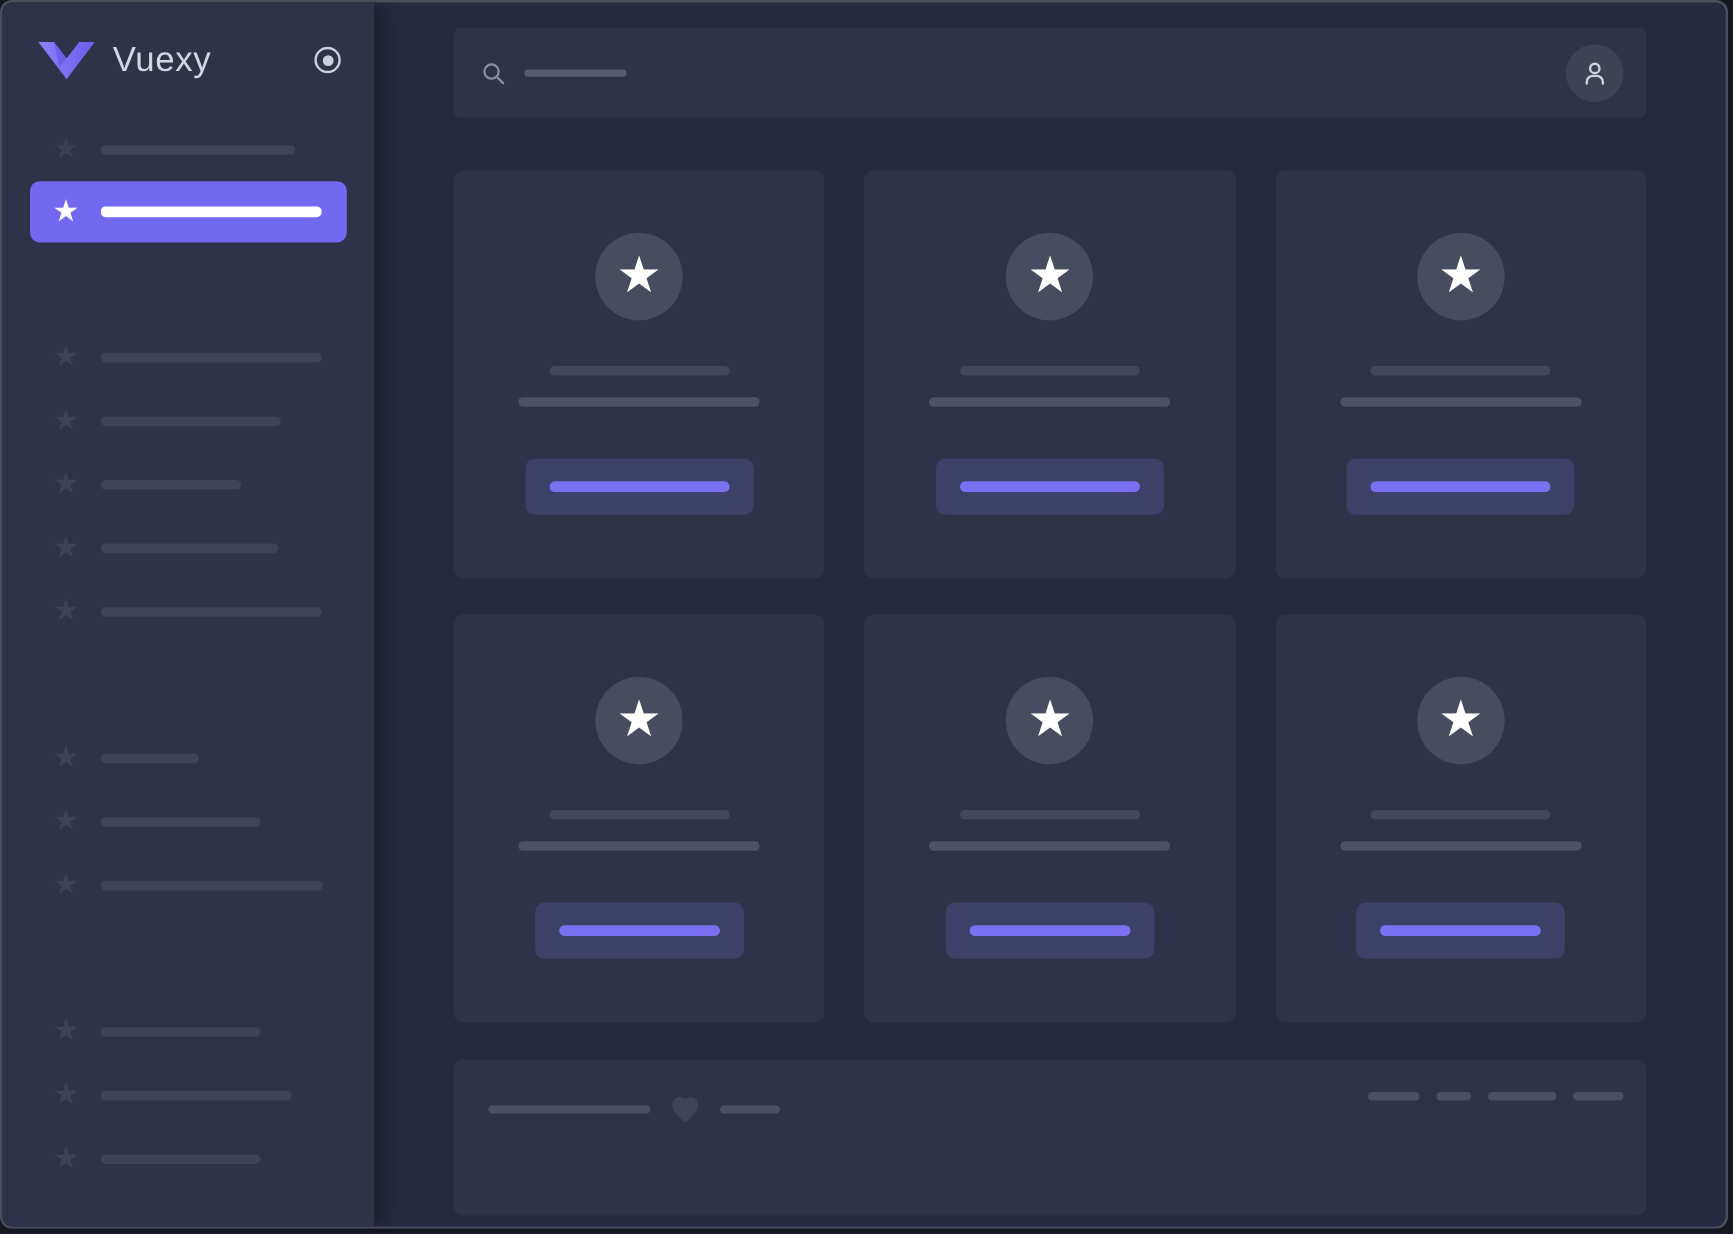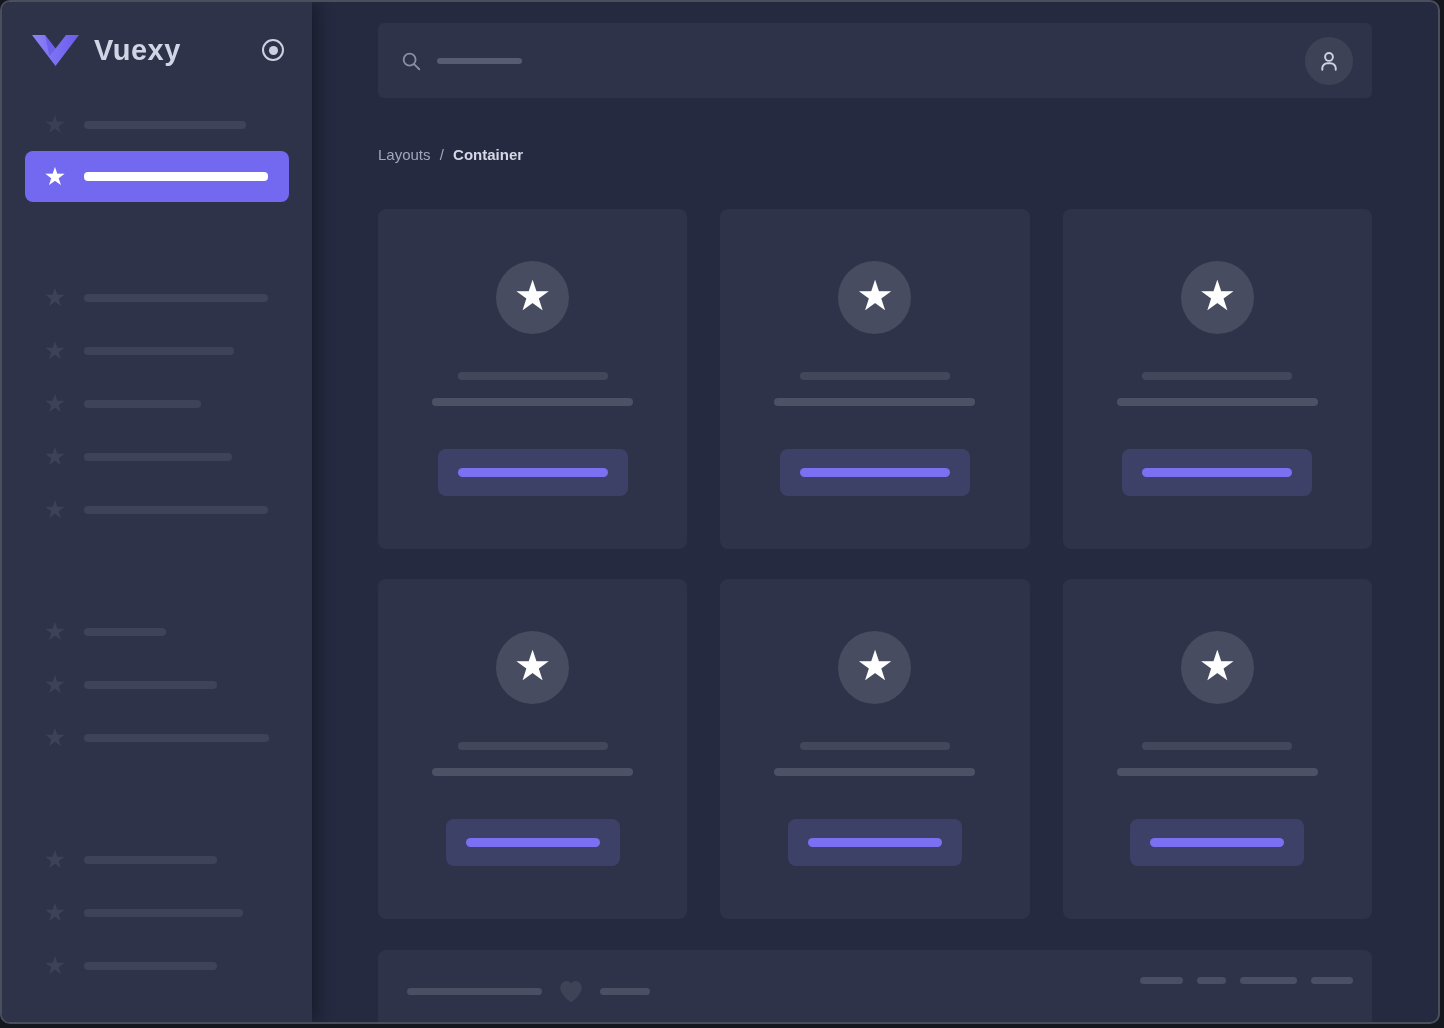--- a/index.html
+++ b/index.html
@@ -14,21 +14,21 @@
   
   .sidebar {
     position:absolute; top:0; left:0; bottom:0; width:310px;
     background:#2f3349;
     box-shadow:8px 0 14px -2px rgba(10,12,20,0.45);
     z-index:2;
   }
   .side-header { height:96px; display:flex; align-items:center; padding:0 28px 0 30px; }
   .logo-wrap { display:flex; align-items:center; }
   .logo-glyph { width:47px; height:31px; display:block; }
-  .logo-text { font-size:29px; font-weight:bold; color:#d2d5e6; margin-left:15px; letter-spacing:0.5px; }
+  .logo-text { font-size:29px; font-weight:normal; color:#d2d5e6; margin-left:15px; letter-spacing:0.5px; }
   .pin-toggle {
     margin-left:auto; width:22px; height:22px; border:2px solid #ccd0e0; border-radius:50%;
     display:flex; align-items:center; justify-content:center; cursor:pointer; flex:none;
   }
   .pin-dot { width:9px; height:9px; border-radius:50%; background:#ccd0e0; }
 
   .nav-item { height:53px; display:flex; align-items:center; padding-left:40px; cursor:pointer; }
   .nav-star { font-size:25px; line-height:1; color:#3d4257; width:26px; text-align:center; flex:none; }
   .nav-item.dim .nav-star { color:#3a3f53; }
   .nav-bar { height:8px; border-radius:4px; background:#3e4359; margin-left:16px; flex:none; }
@@ -187,25 +187,20 @@
       </svg>
       <span class="search-skeleton" style="width: 85px;"></span>
       <div class="avatar">
         <svg viewBox="0 0 24 24" fill="none" stroke="#ced2e2" stroke-width="1.8" stroke-linecap="round">
           <circle cx="12" cy="8.3" r="3.6"></circle>
           <path d="M5.8 20v-1.2a4.8 4.8 0 0 1 4.8-4.8h2.8a4.8 4.8 0 0 1 4.8 4.8V20"></path>
         </svg>
       </div>
     </div>
 
-    <div class="breadcrumb">
-      <span class="crumb-parent">Layouts</span>
-      <span class="crumb-sep">/</span>
-      <span class="crumb-current">Container</span>
-    </div>
 
     <div class="grid">
         <div class="card">
           <div class="card-circle">
             <span class="card-star">★</span>
           </div>
           <span class="card-line1" style="width: 150px;"></span>
           <span class="card-line2" style="width: 201px;"></span>
           <button class="card-btn" style="width: 190px;">
             <span class="btn-bar" style="width: 150px;"></span>

